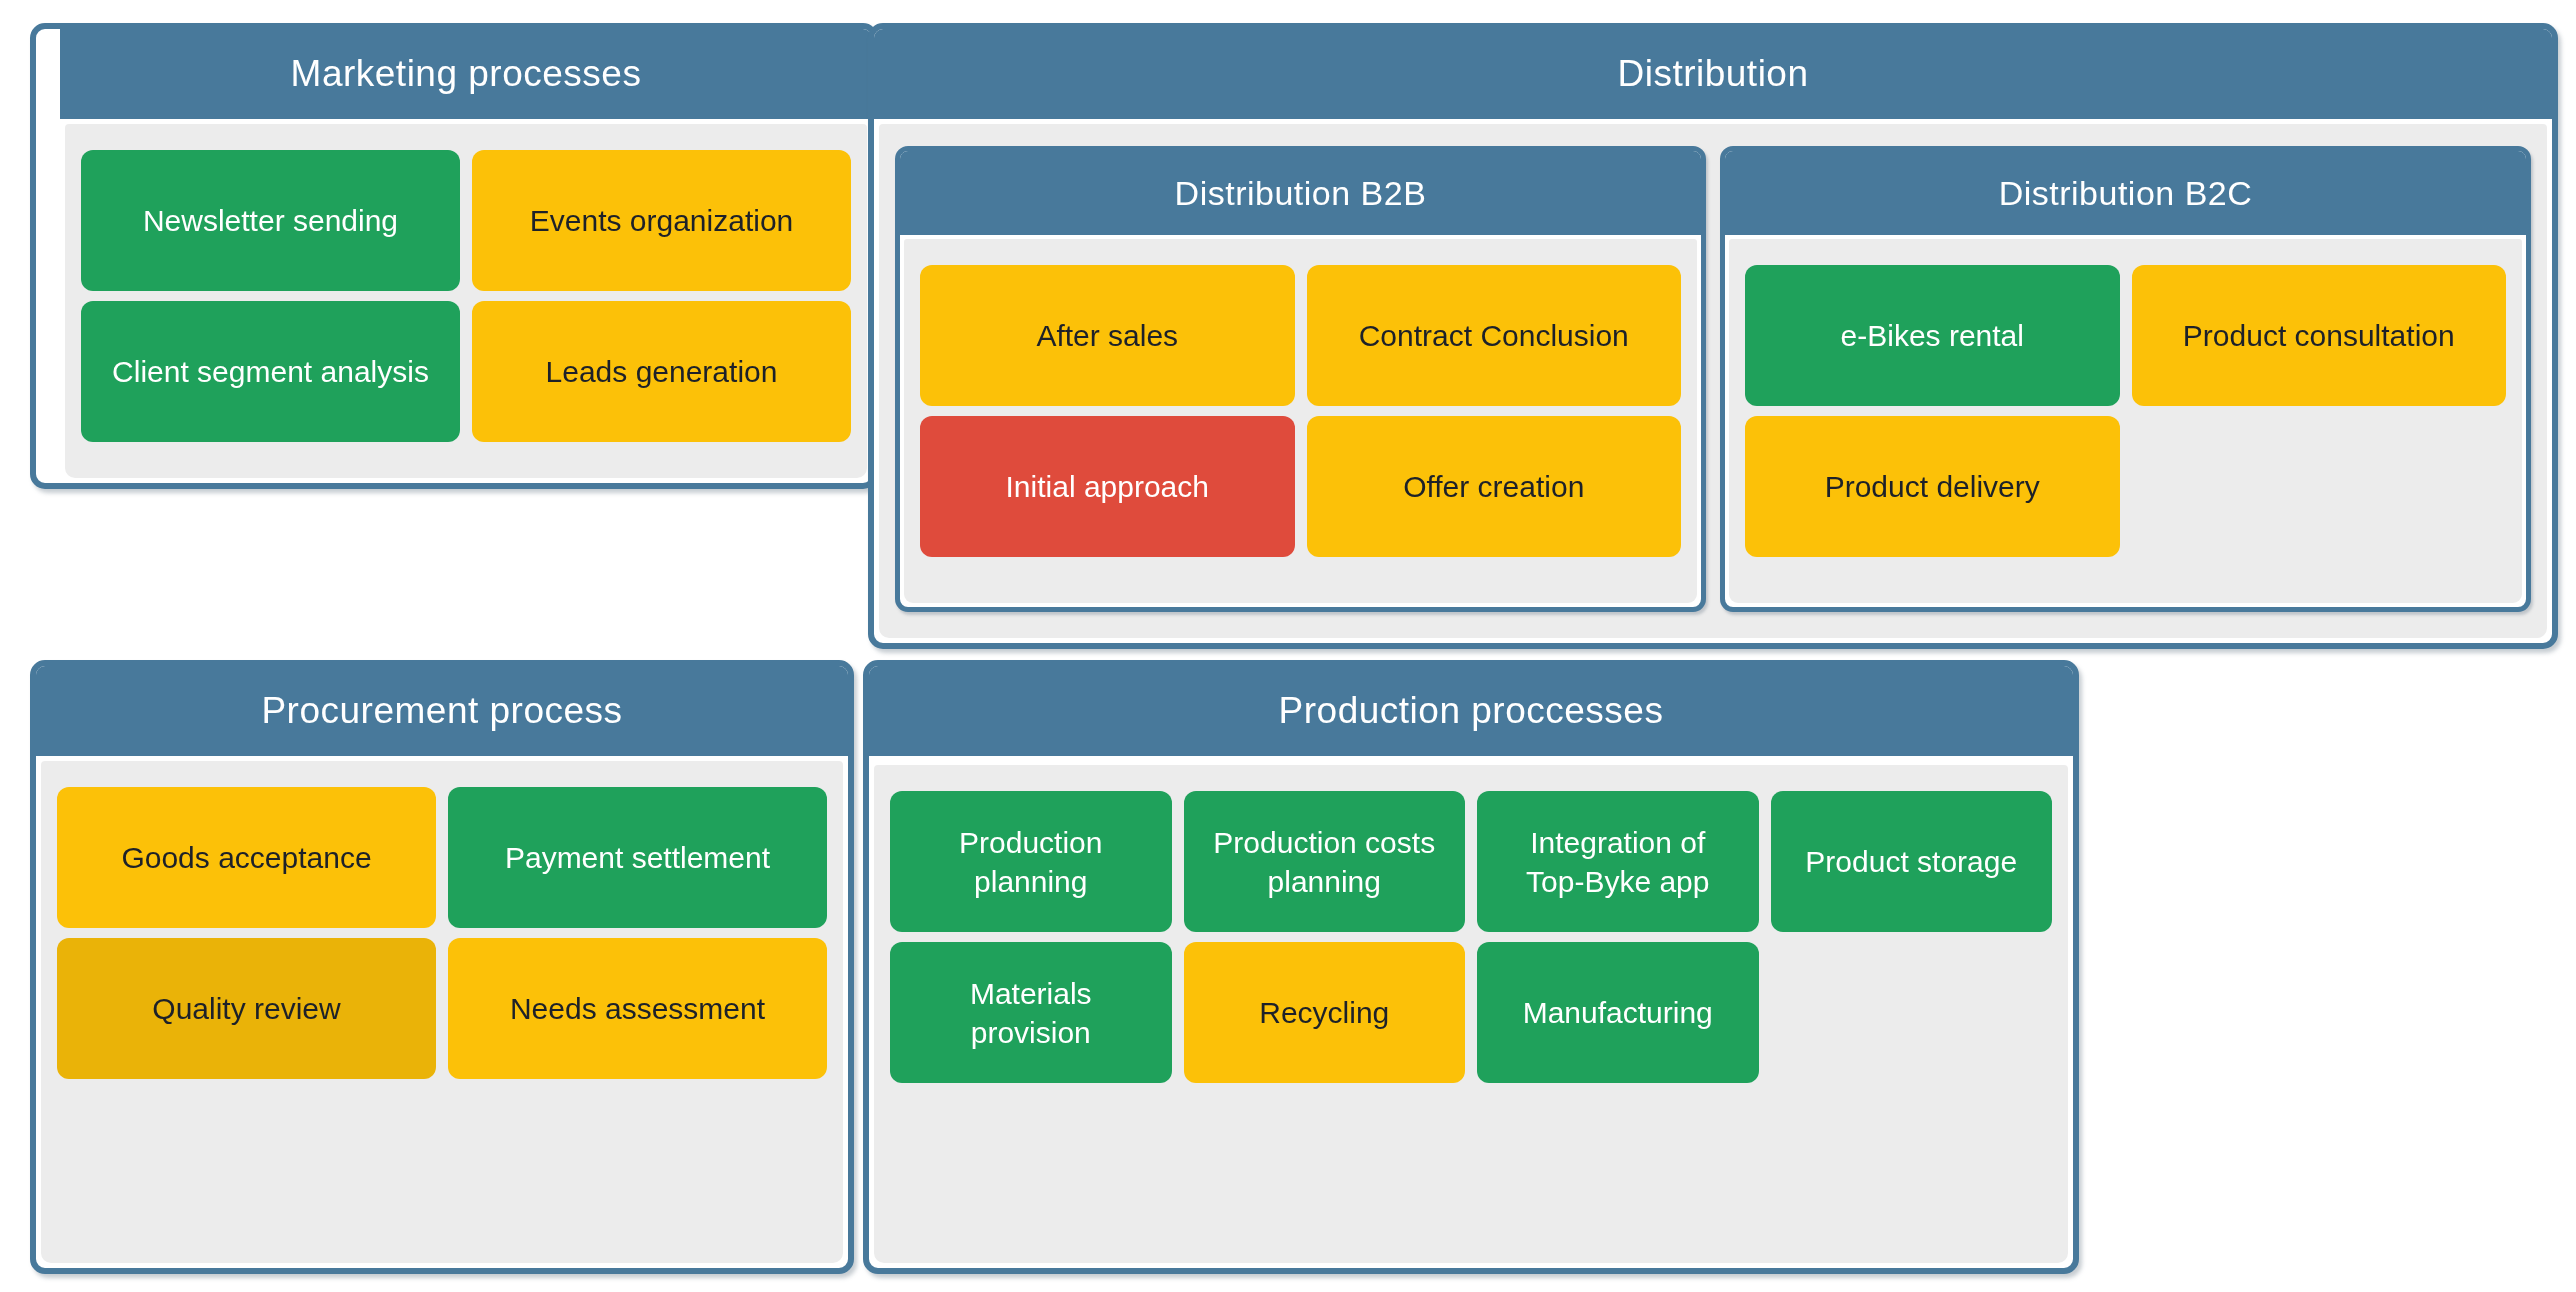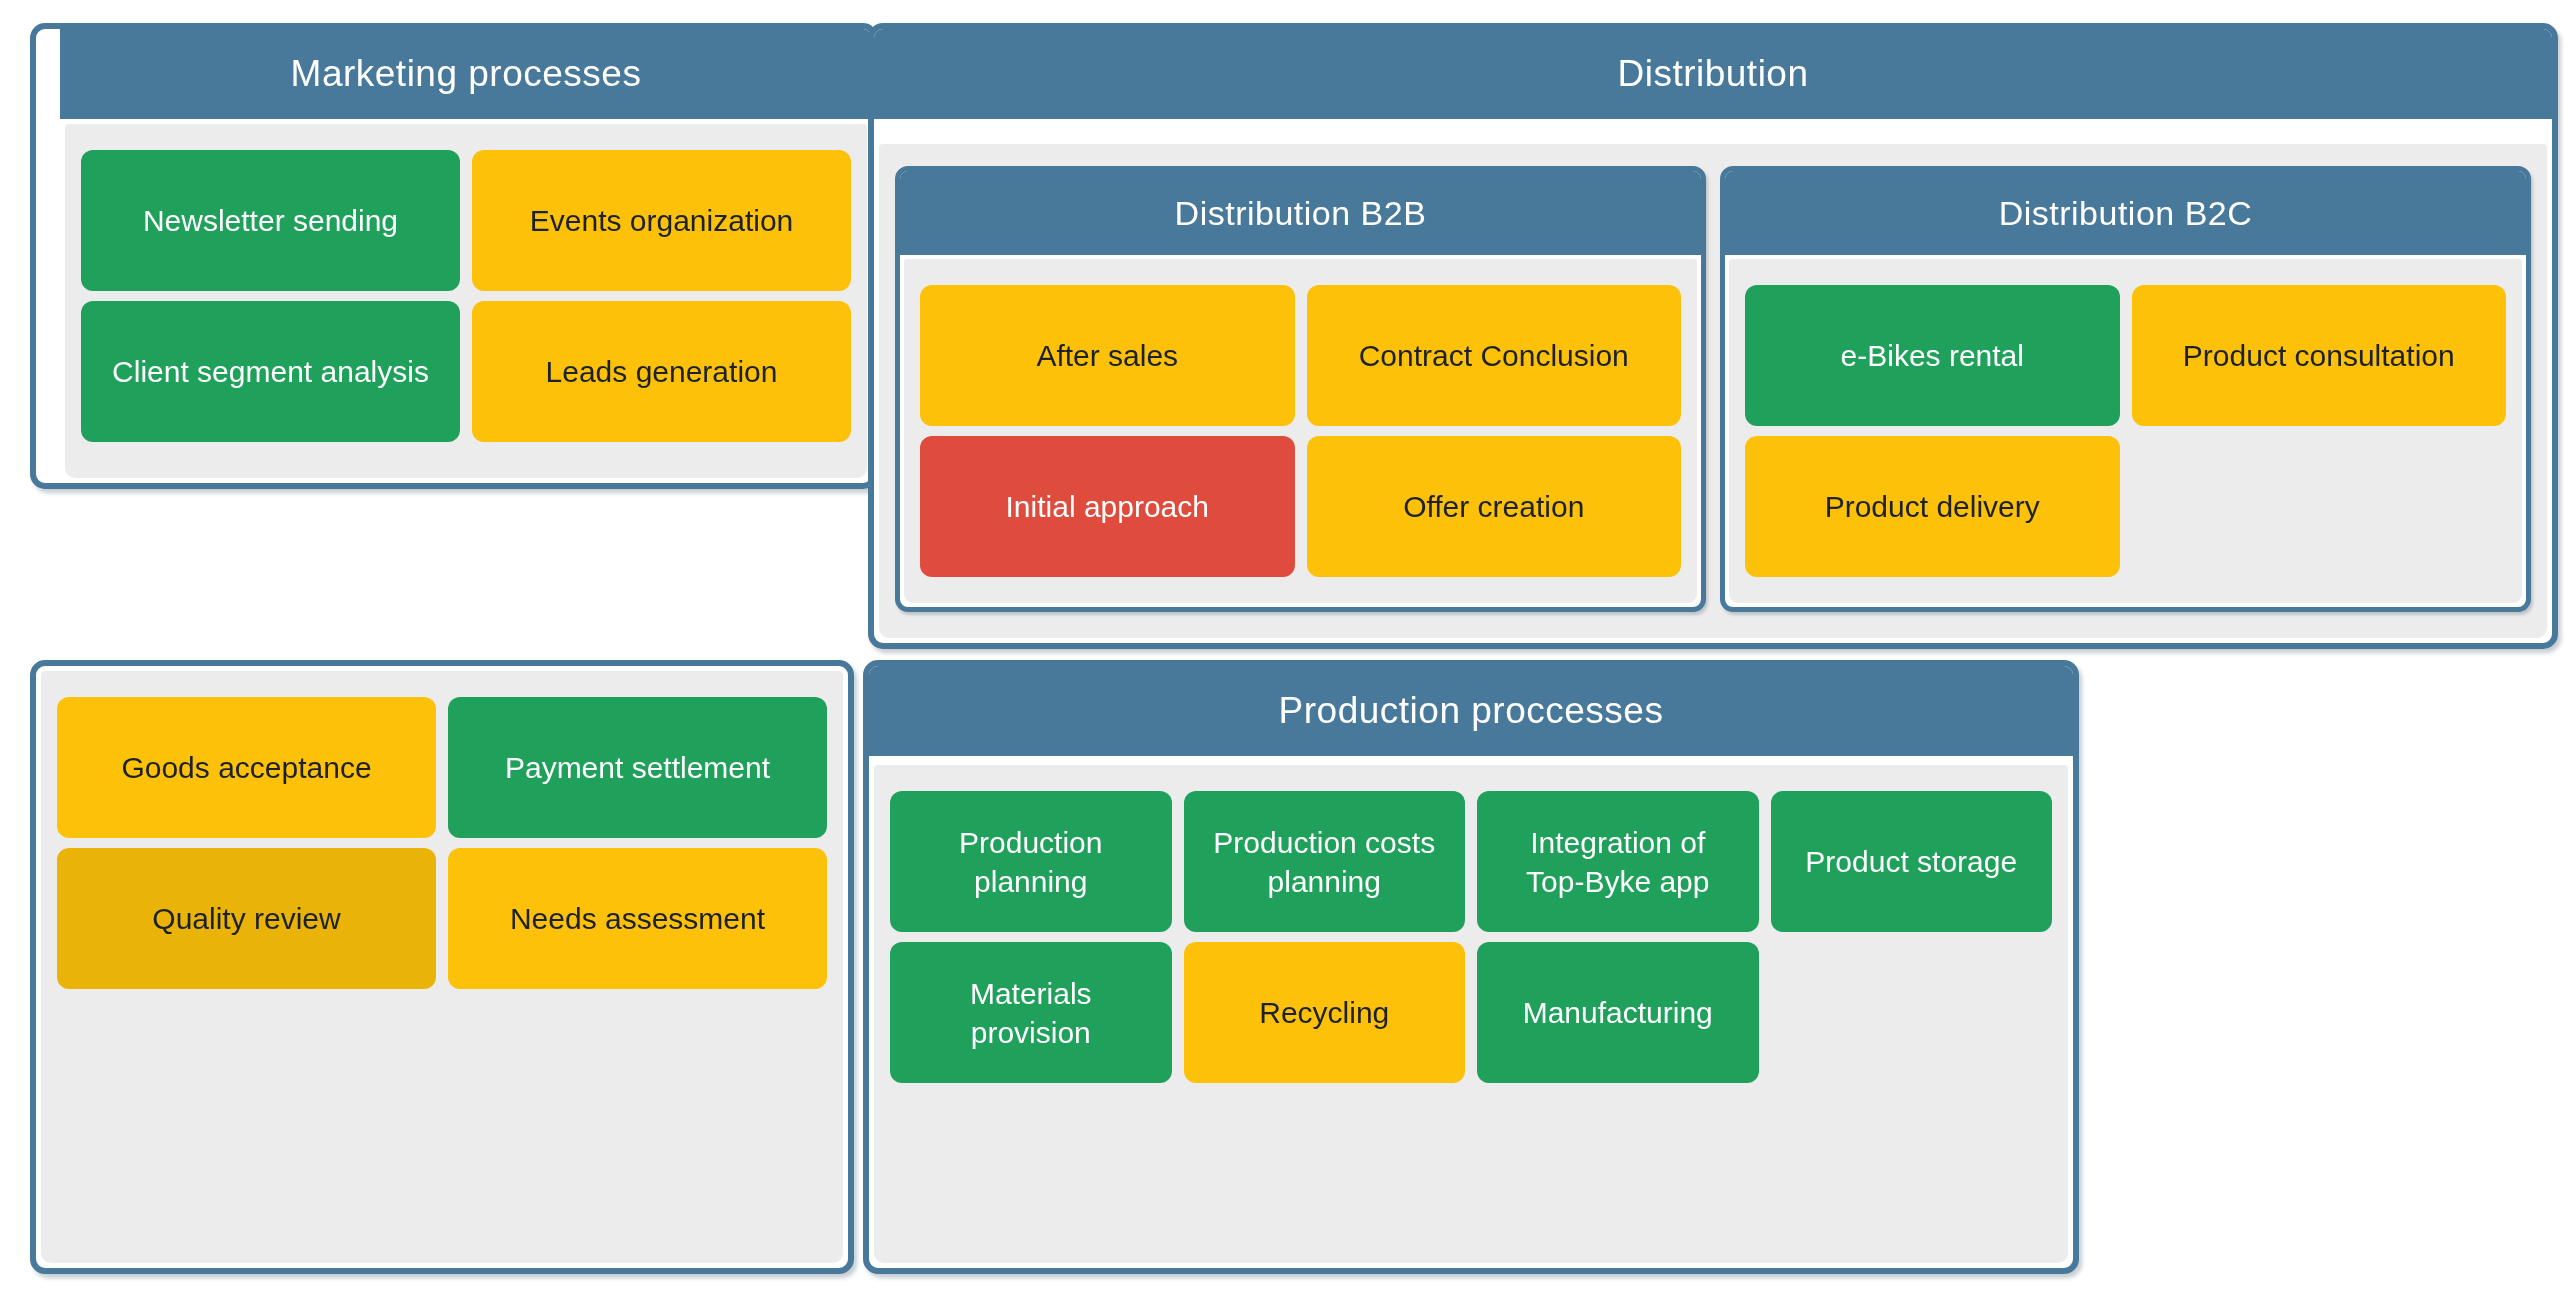--- a/index.html
+++ b/index.html
@@ -21,21 +21,21 @@
     position: absolute;
     background: #ffffff;
     border: 6px solid var(--panel-border, #48799b);
     border-radius: 15px;
     overflow: hidden;
     display: flex;
     flex-direction: column;
     box-shadow: 3px 4px 4px rgba(108, 124, 138, 0.38);
   }
   #panel-marketing    { left: 30px;  top: 23px;  width: 812px;  height: 454px; padding-left: 24px; }
-  #panel-distribution { left: 868px; top: 23px;  width: 1678px; height: 614px; gap: 20px; }
+  #panel-distribution { left: 868px; top: 23px;  width: 1678px; height: 614px; }
   #panel-procurement  { left: 30px;  top: 660px; width: 812px;  height: 602px; }
   #panel-production   { left: 863px; top: 660px; width: 1204px; height: 602px; }
 
   .panel-header {
     flex: none;
     height: 90px;
     background: var(--panel-blue, #48799b);
     color: #ffffff;
     display: flex;
     align-items: center;
@@ -159,20 +159,23 @@
           <div class="tile" style="background: rgb(252, 193, 8); color: rgb(29, 33, 41);">
             <span>Product delivery</span>
           </div>
         </div>
       </div>
 
     </div>
   </div>
 
   <div class="panel" id="panel-procurement">
+    <div class="panel-header">
+      <span>Procurement process</span>
+    </div>
     <div class="panel-body tiles cols-2">
       <div class="tile" style="background: rgb(252, 193, 8); color: rgb(29, 33, 41);">
         <span>Goods acceptance</span>
       </div>
       <div class="tile" style="background: rgb(31, 161, 91); color: rgb(255, 255, 255);">
         <span>Payment settlement</span>
       </div>
       <div class="tile" style="background: #eab308; color: rgb(29, 33, 41);">
         <span>Quality review</span>
       </div>

